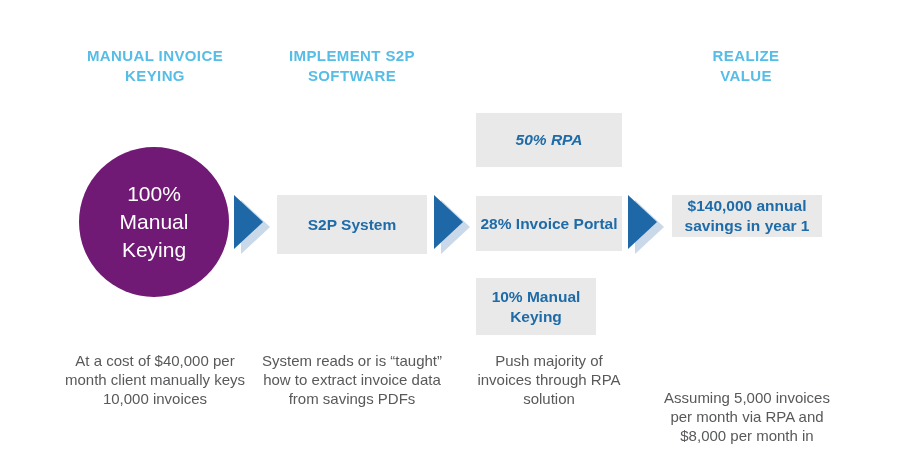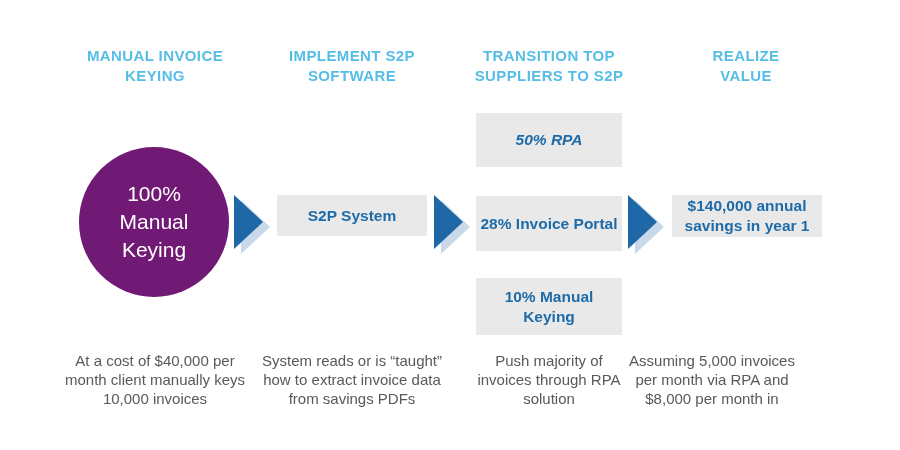--- a/index.html
+++ b/index.html
@@ -53,24 +53,24 @@
     color: #1E6BA8;
     font-weight: bold;
     font-size: 15.5px;
     line-height: 20px;
     display: flex;
     align-items: center;
     justify-content: center;
     text-align: center;
     white-space: pre-line;
   }
-  .box-s2p     { left: 277px; top: 195px; width: 150px; height: 41px; }
+  .box-s2p     { left: 277px; top: 195px; width: 150px; height: 59px; }
   .box-rpa     { left: 476px; top: 113px; width: 146px; height: 54px; font-style: italic; }
   .box-portal  { left: 476px; top: 196px; width: 146px; height: 55px; }
-  .box-manual  { left: 476px; top: 278px; width: 146px; height: 57px; }
+  .box-manual  { left: 476px; top: 278px; width: 120px; height: 57px; }
   .box-savings { left: 672px; top: 195px; width: 150px; height: 42px; }
 
   .arrow {
     position: absolute;
     top: 195px;
     width: 38px;
     height: 62px;
   }
   .a1 { left: 234px; }
   .a2 { left: 434px; }
@@ -90,33 +90,31 @@
     top: 351px;
     text-align: center;
     color: #58595B;
     font-size: 15px;
     line-height: 19px;
     white-space: pre-line;
   }
   .c1 { left: 45px;  width: 220px; }
   .c2 { left: 244px; width: 216px; }
   .c3 { left: 449px; width: 200px; }
-  .c4 { left: 606px; width: 212px; }
+  .c4 { left: 641px; width: 212px; margin-top: 37px; }
 </style>
 </head>
 <body>
 
 <div class="canvas">
 
   <div class="col-header h1">MANUAL INVOICE
 KEYING</div>
   <div class="col-header h2">IMPLEMENT S2P
 SOFTWARE</div>
-  <div class="col-header h3">TRANSITION TOP
-SUPPLIERS TO S2P</div>
   <div class="col-header h4">REALIZE
 VALUE</div>
 
   <div class="circle">
     <span>100%
 Manual
 Keying</span>
   </div>
 
   <div class="arrow a1">

